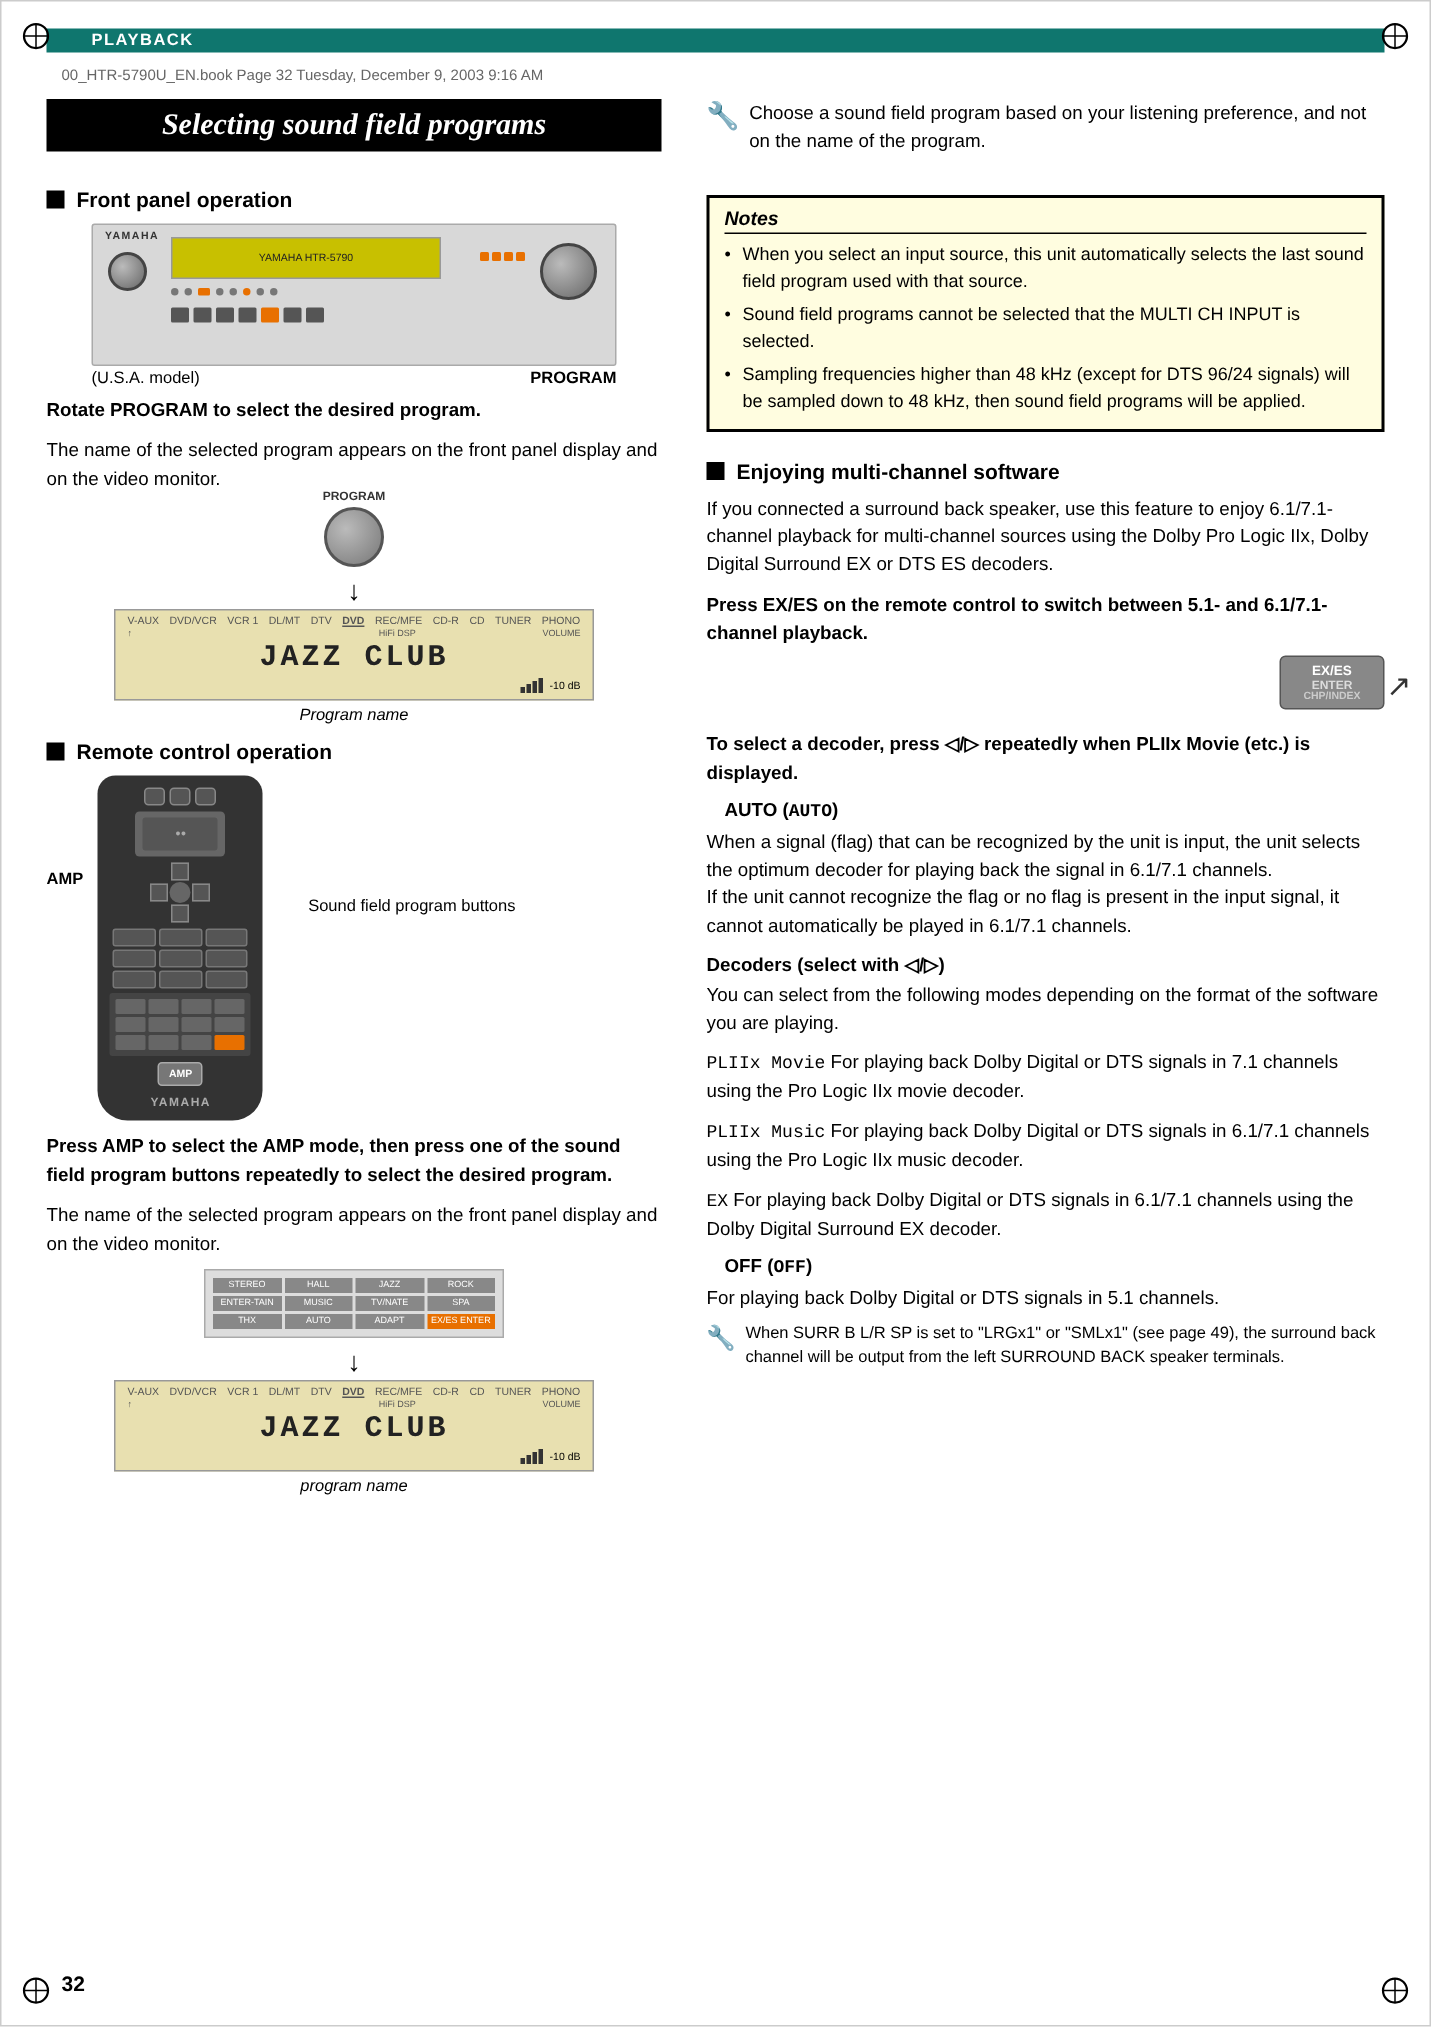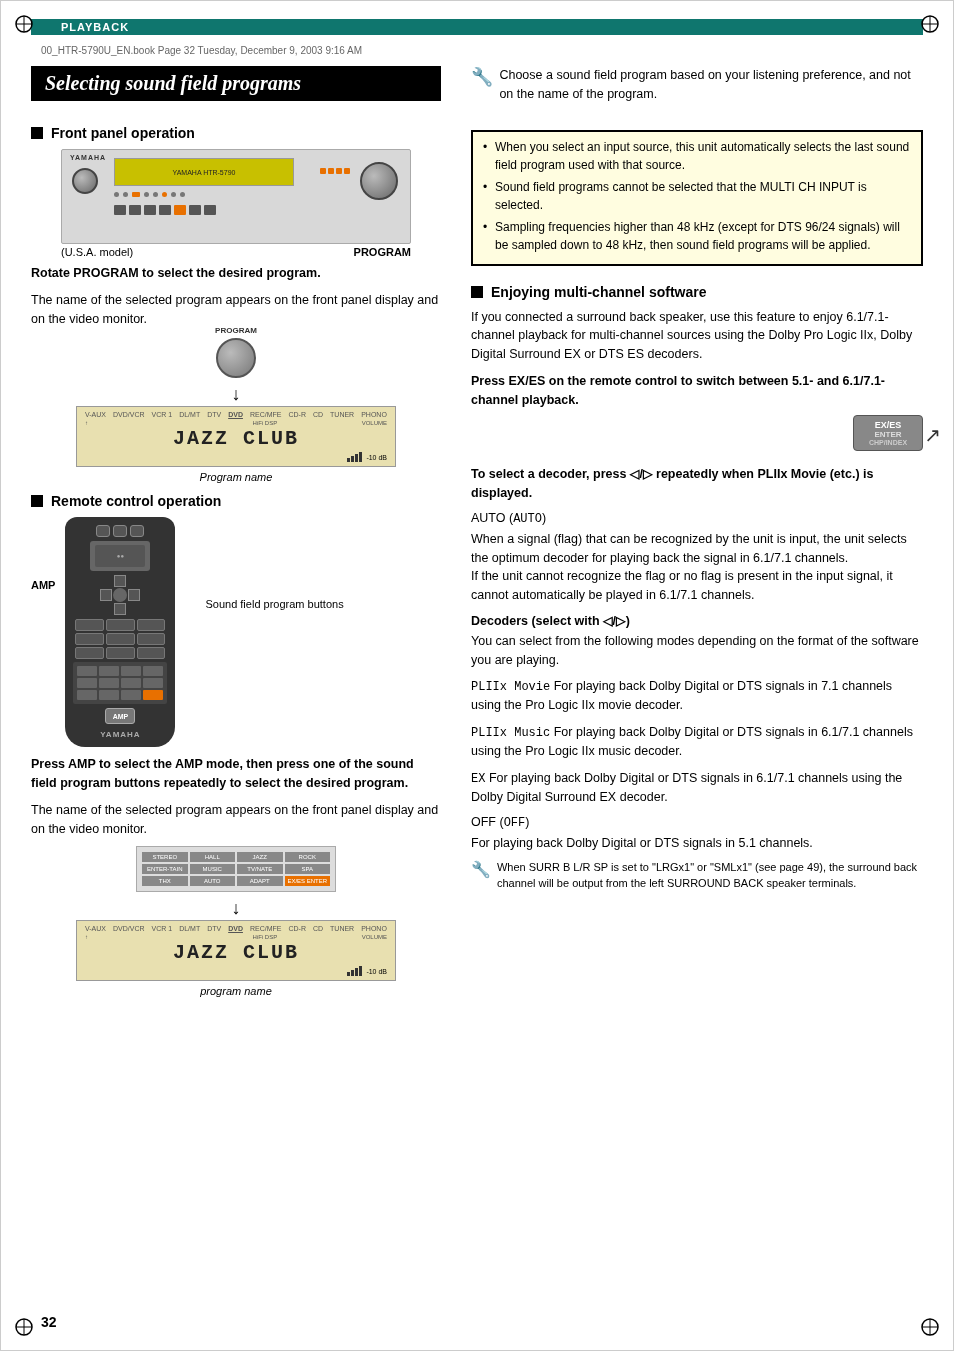--- a/index.html
+++ b/index.html
@@ -79,20 +79,21 @@
       margin-bottom: 14px;
       display: inline-block;
       width: 100%;
     }
     .title-banner h1 {
       color: #fff;
       font-size: 20px;
       font-style: italic;
       font-weight: bold;
       font-family: Georgia, serif;
+      text-align: center;
     }
 
     
     .section-heading {
       display: flex;
       align-items: center;
       margin-bottom: 8px;
       margin-top: 10px;
       font-weight: bold;
       font-size: 14px;
@@ -369,23 +370,23 @@
       text-align: center;
       font-size: 9px;
       font-weight: bold;
       color: #fff;
       position: relative;
       width: 70px;
     }
 
     
     .sub-heading {
-      font-weight: normal;
+      font-weight: bold;
       font-size: 12.5px;
-      margin: 8px 0 4px 0;
+      margin: 8px 0 4px 12px;
     }
 
     .decoder-heading {
       font-weight: bold;
       font-size: 12.5px;
       margin: 8px 0 4px 0;
     }
 
     .monospace {
       font-family: 'Courier New', monospace;
@@ -712,20 +713,21 @@
     <div class="right-col">
 
       
       <div style="display:flex;align-items:flex-start;gap:6px;margin-bottom:10px;">
         <span style="font-size:18px;">🔧</span>
         <p class="body-text">Choose a sound field program based on your listening preference, and not on the name of the program.</p>
       </div>
 
       
       <div class="notes-box">
+        <div class="notes-title">Notes</div>
         <ul class="bullet-list">
           <li>When you select an input source, this unit automatically selects the last sound field program used with that source.</li>
           <li>Sound field programs cannot be selected that the MULTI CH INPUT is selected.</li>
           <li>Sampling frequencies higher than 48 kHz (except for DTS 96/24 signals) will be sampled down to 48 kHz, then sound field programs will be applied.</li>
         </ul>
       </div>
 
       
       <div class="right-section">
         <div class="section-heading">

